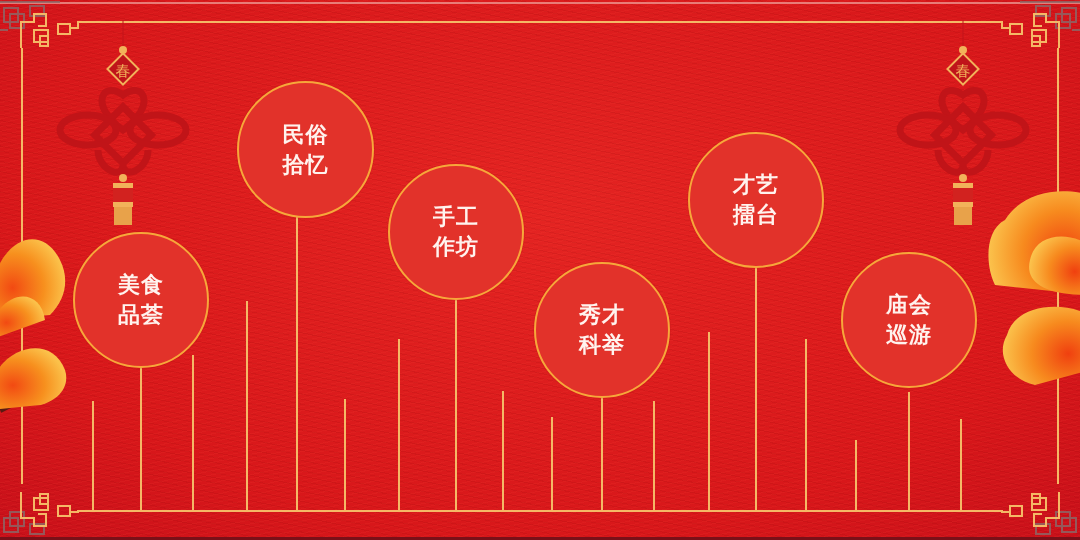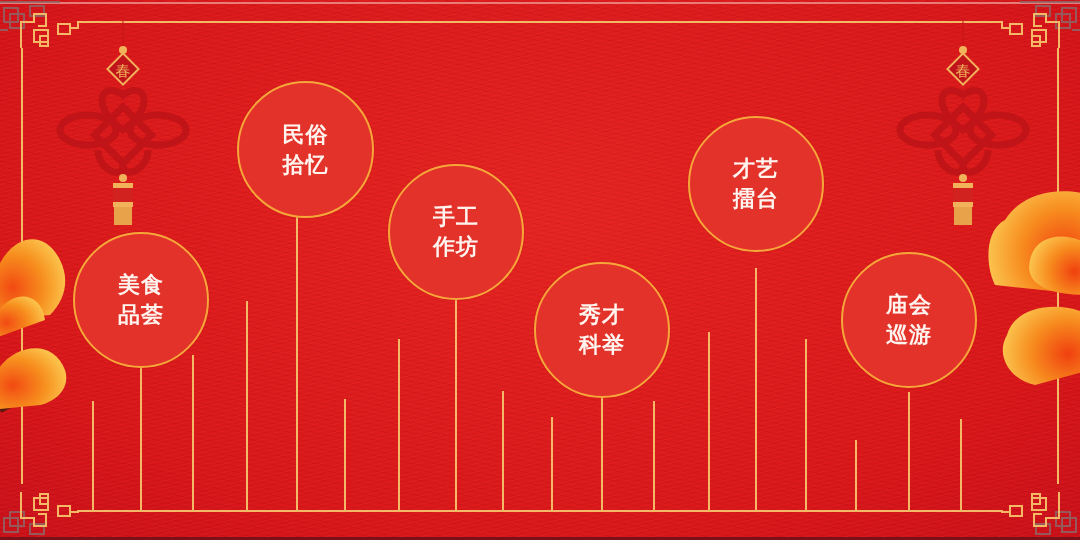--- a/index.html
+++ b/index.html
@@ -191,21 +191,21 @@
     <span>拾忆</span>
   </div>
   <div class="medal" style="left:388px; top:164px; width:136px; height:136px;">
     <span>手工</span>
     <span>作坊</span>
   </div>
   <div class="medal" style="left:534px; top:262px; width:136px; height:136px;">
     <span>秀才</span>
     <span>科举</span>
   </div>
-  <div class="medal" style="left:688px; top:116px; width:136px; height:136px;">
+  <div class="medal" style="left:688px; top:132px; width:136px; height:136px;">
     <span>才艺</span>
     <span>擂台</span>
   </div>
   <div class="medal" style="left:841px; top:252px; width:136px; height:136px;">
     <span>庙会</span>
     <span>巡游</span>
   </div>
 </div>
 
 </body></html>

